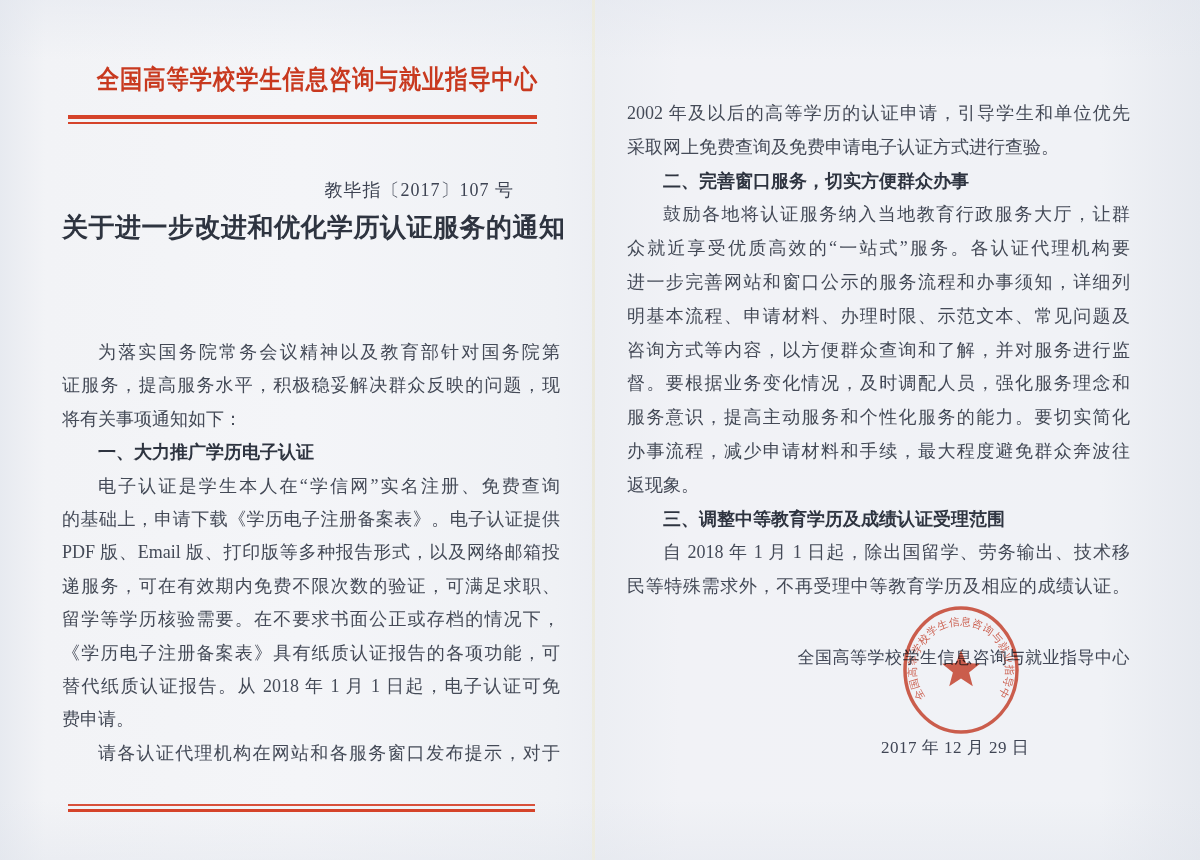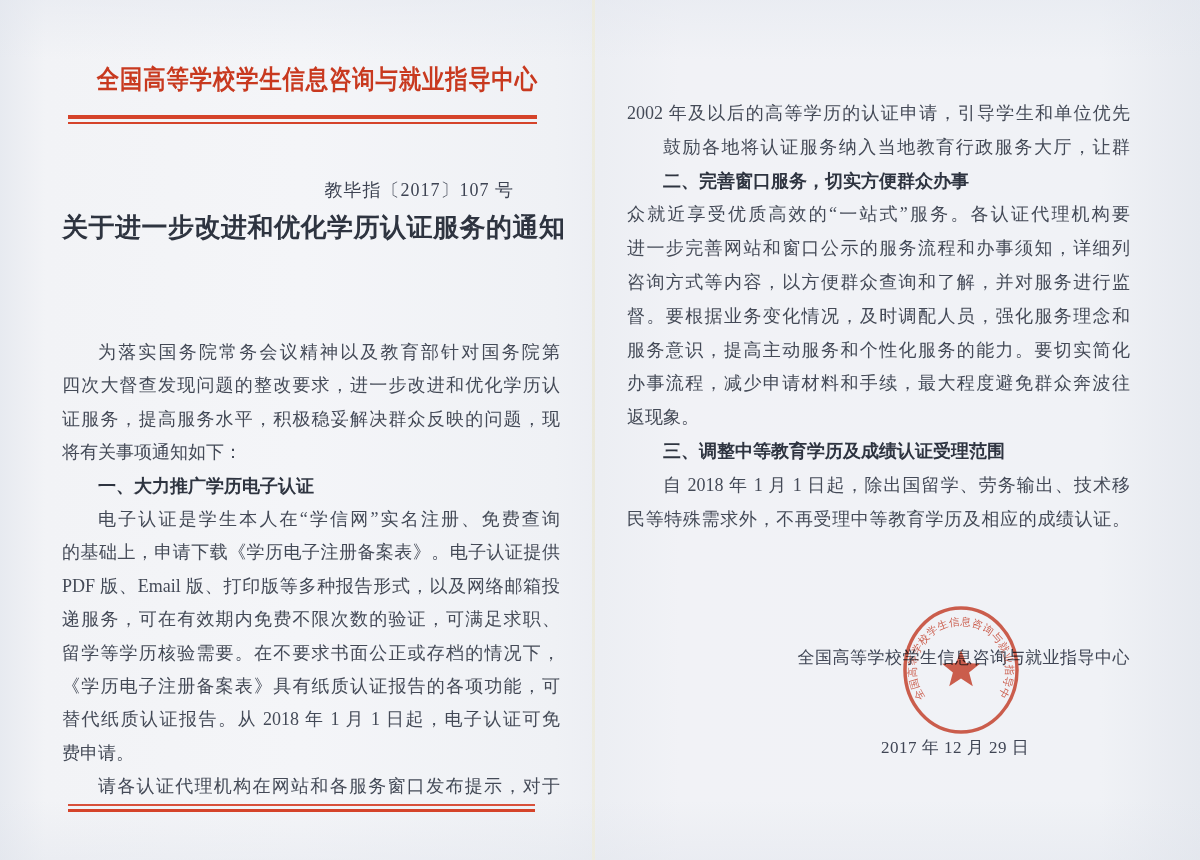--- a/index.html
+++ b/index.html
@@ -83,43 +83,44 @@
 
   <div class="fold"></div>
 
   <div class="org-header">全国高等学校学生信息咨询与就业指导中心</div>
   <div class="rule rule-top"></div>
   <div class="doc-number">教毕指〔2017〕107 号</div>
   <div class="doc-title">关于进一步改进和优化学历认证服务的通知</div>
 
   <div class="body left-body">
     <div class="ind j">为落实国务院常务会议精神以及教育部针对国务院第</div>
-    <div class="j">四次大督查发现问题的整改要求，进一步改进和优化学历认</div>
     <div class="j">证服务，提高服务水平，积极稳妥解决群众反映的问题，现</div>
     <div>将有关事项通知如下：</div>
     <div class="ind hd">一、大力推广学历电子认证</div>
     <div class="ind j">电子认证是学生本人在“学信网”实名注册、免费查询</div>
     <div class="j">的基础上，申请下载《学历电子注册备案表》。电子认证提供</div>
     <div class="j">PDF 版、Email 版、打印版等多种报告形式，以及网络邮箱投</div>
     <div class="j">递服务，可在有效期内免费不限次数的验证，可满足求职、</div>
     <div class="j">留学等学历核验需要。在不要求书面公正或存档的情况下，</div>
     <div class="j">《学历电子注册备案表》具有纸质认证报告的各项功能，可</div>
     <div class="j">替代纸质认证报告。从 2018 年 1 月 1 日起，电子认证可免</div>
     <div>费申请。</div>
     <div class="ind j">请各认证代理机构在网站和各服务窗口发布提示，对于</div>
   </div>
 
   <div class="rule rule-bottom"></div>
 
   <div class="body right-body">
     <div class="j">2002 年及以后的高等学历的认证申请，引导学生和单位优先</div>
+    <div>采取网上免费查询及免费申请电子认证方式进行查验。</div>
+    <div class="ind hd">二、完善窗口服务，切实方便群众办事</div>
     <div class="ind j">鼓励各地将认证服务纳入当地教育行政服务大厅，让群</div>
-    <div class="ind hd">二、完善窗口服务，切实方便群众办事</div>
     <div class="j">众就近享受优质高效的“一站式”服务。各认证代理机构要</div>
     <div class="j">进一步完善网站和窗口公示的服务流程和办事须知，详细列</div>
+    <div class="j">明基本流程、申请材料、办理时限、示范文本、常见问题及</div>
     <div class="j">咨询方式等内容，以方便群众查询和了解，并对服务进行监</div>
     <div class="j">督。要根据业务变化情况，及时调配人员，强化服务理念和</div>
     <div class="j">服务意识，提高主动服务和个性化服务的能力。要切实简化</div>
     <div class="j">办事流程，减少申请材料和手续，最大程度避免群众奔波往</div>
     <div>返现象。</div>
     <div class="ind hd">三、调整中等教育学历及成绩认证受理范围</div>
     <div class="ind j">自 2018 年 1 月 1 日起，除出国留学、劳务输出、技术移</div>
     <div class="j">民等特殊需求外，不再受理中等教育学历及相应的成绩认证。</div>
   </div>
 

